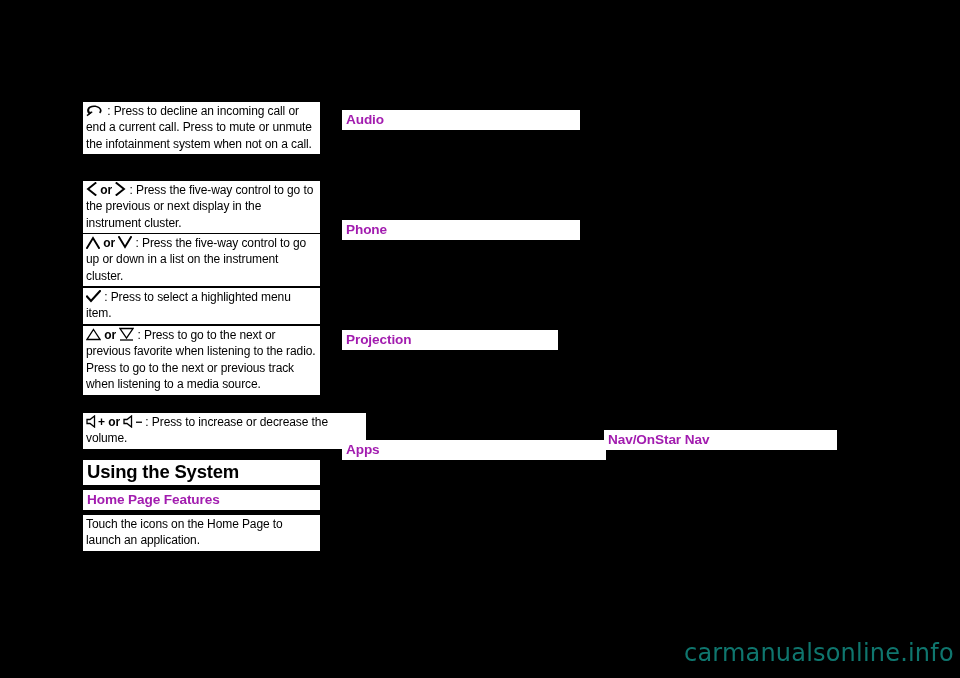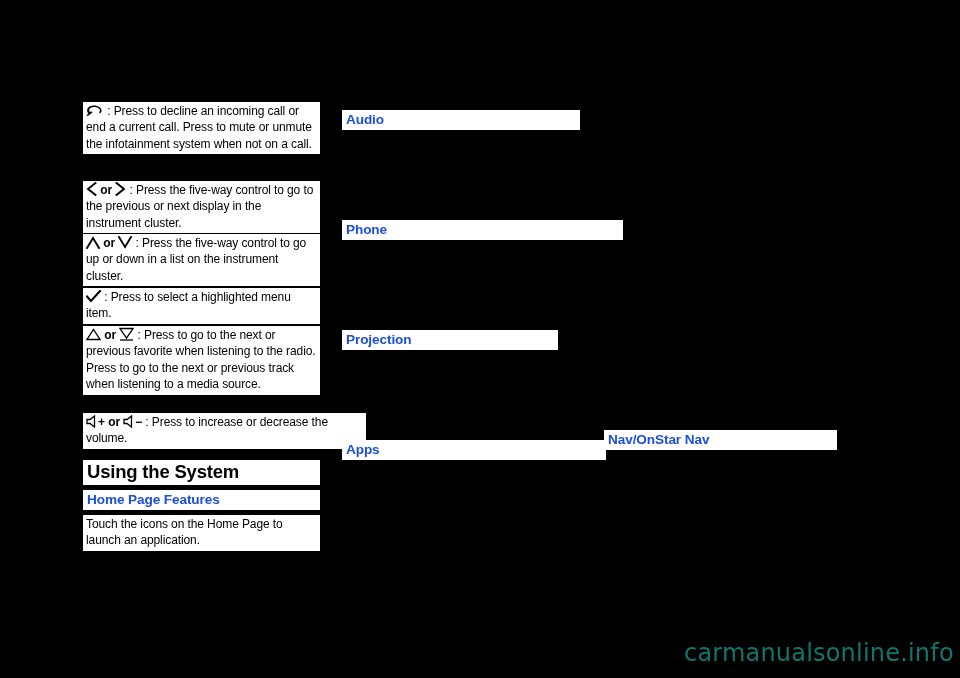--- a/index.html
+++ b/index.html
@@ -44,21 +44,21 @@
     box-sizing: border-box;
     padding: 1px 20px 2px 4px;
     font-weight: bold;
     font-size: 18.5px;
     line-height: 22px;
     letter-spacing: -0.2px;
   }
   .h2bar {
     position: absolute;
     background: #ffffff;
-    color: #1d4ed8;
+    color: #a21caf;
     box-sizing: border-box;
     padding: 1px 4px 2px 4px;
     font-weight: bold;
     font-size: 13.6px;
     line-height: 17px;
     letter-spacing: -0.1px;
   }
 
   .icon {
     display: inline-block;
@@ -83,21 +83,21 @@
   #p-arrows-ud { left: 83px;  top: 234px; width: 237px; }
   #p-check     { left: 83px;  top: 288px; width: 237px; }
   #p-seek      { left: 83px;  top: 326px; width: 237px; }
   #p-volume    { left: 83px;  top: 413px; width: 283px; }
   #h-using     { left: 83px;  top: 460px; width: 237px; }
   #h-homepage  { left: 83px;  top: 490px; width: 237px; }
   #p-touch     { left: 83px;  top: 515px; width: 237px; }
 
   
   #h-audio      { left: 342px; top: 110px; width: 238px; }
-  #h-phone      { left: 342px; top: 220px; width: 281px; }
+  #h-phone      { left: 342px; top: 220px; width: 238px; }
   #h-projection { left: 342px; top: 330px; width: 216px; }
   #h-apps       { left: 342px; top: 440px; width: 264px; }
 
   
   #h-nav { left: 604px; top: 430px; width: 233px; }
 
   #wm { left: 684px; top: 639px; }
 </style>
 </head>
 <body>

